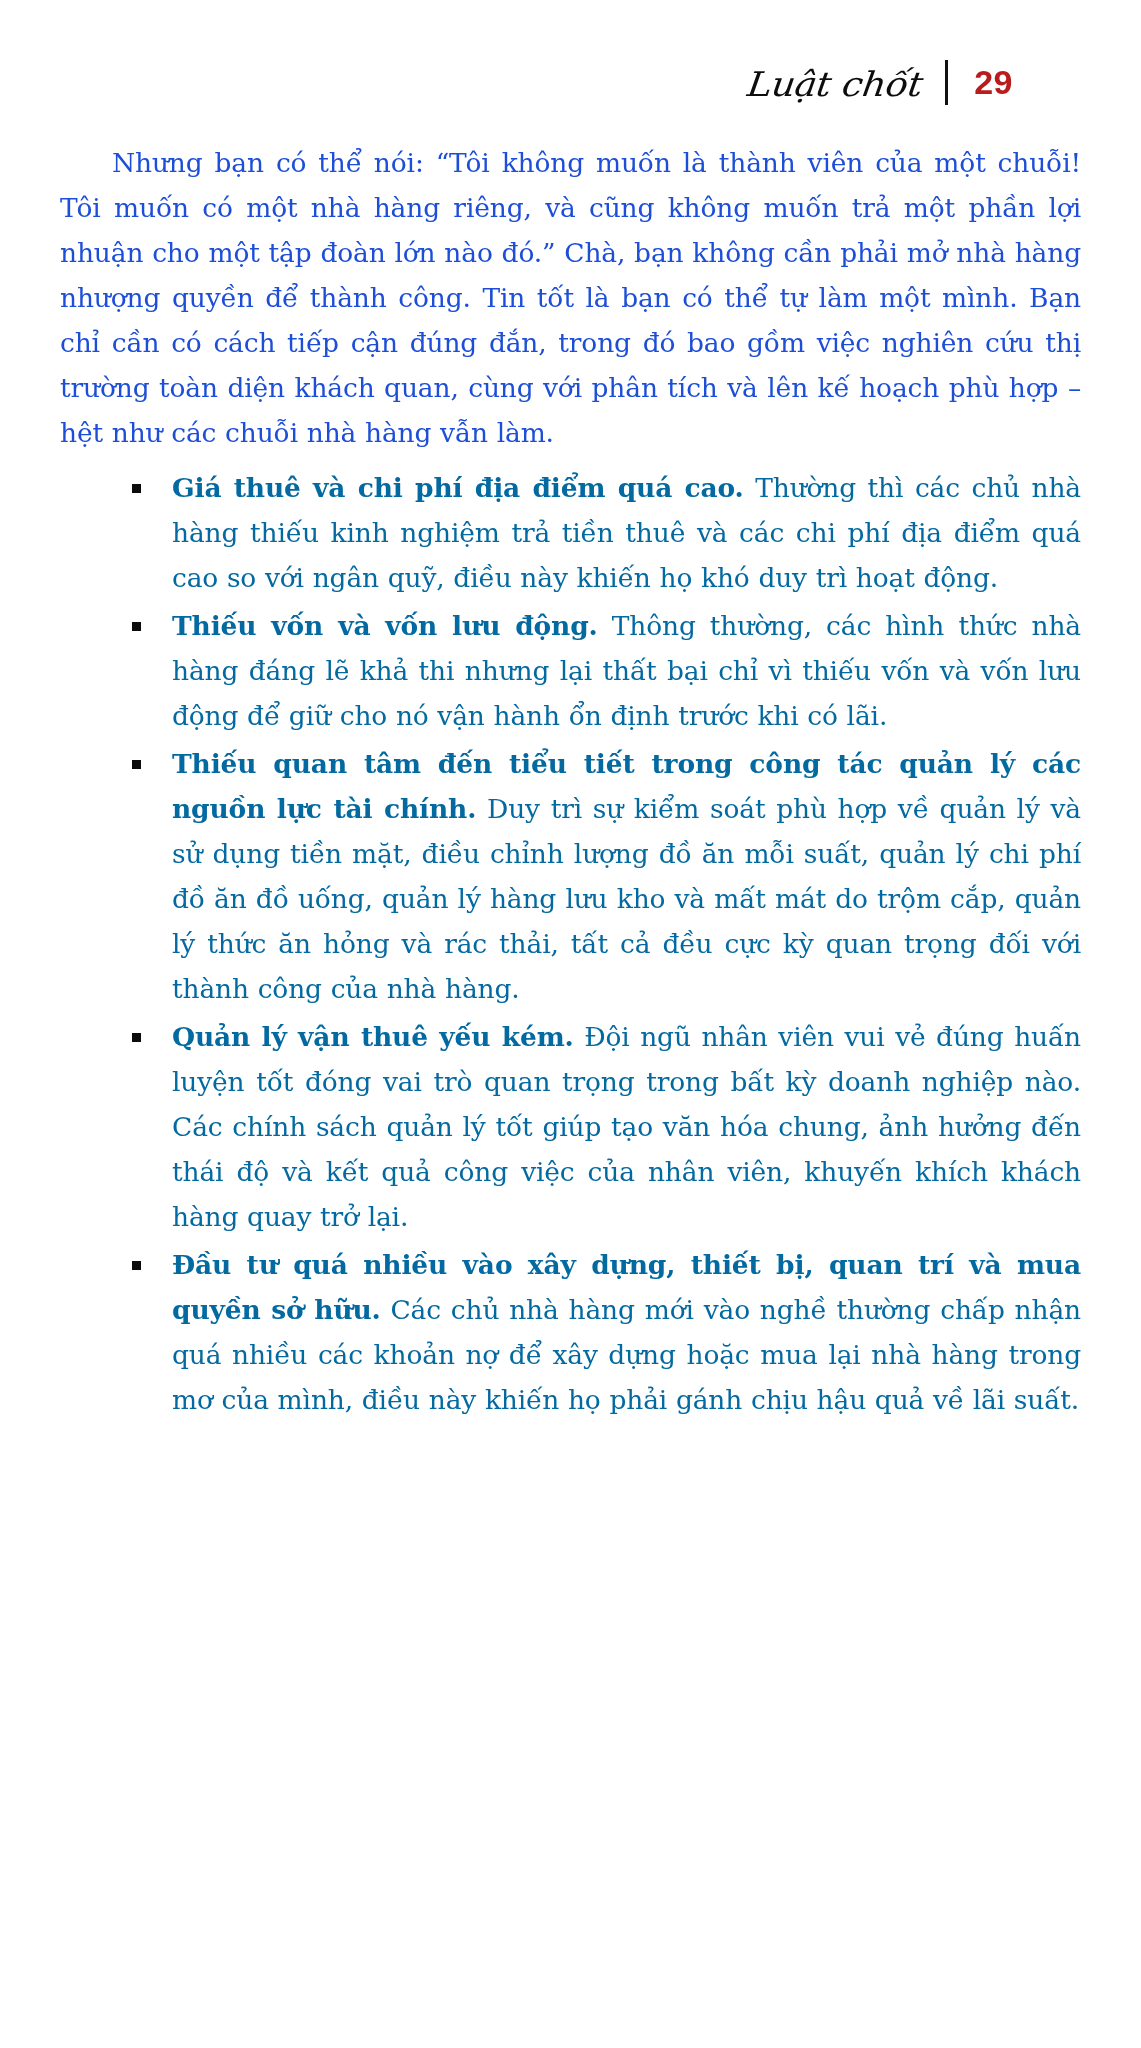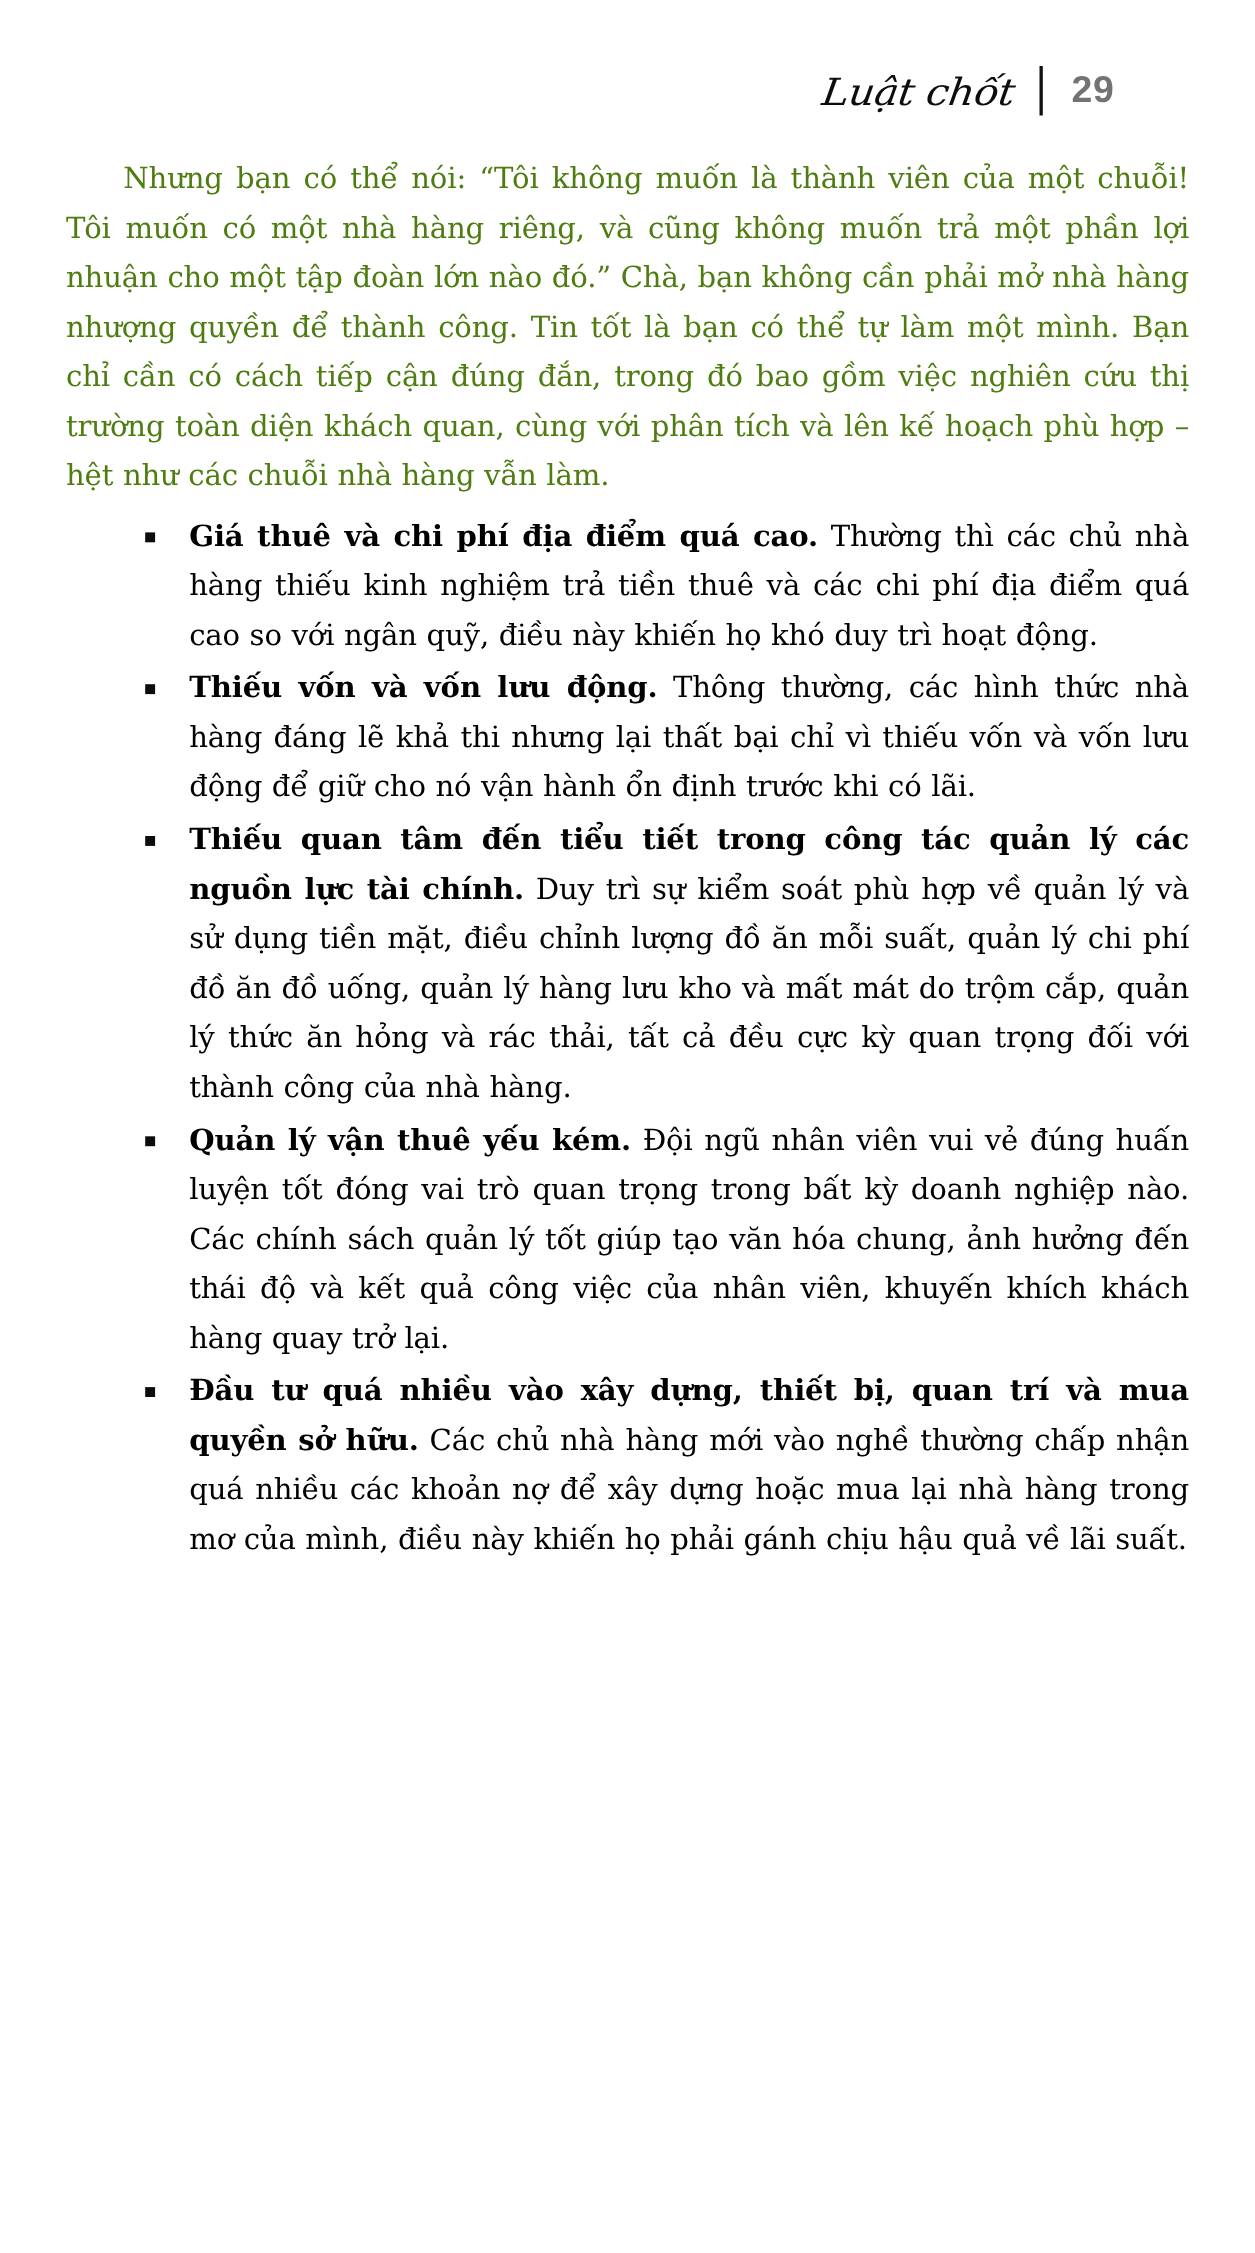--- a/index.html
+++ b/index.html
@@ -42,55 +42,55 @@
     display: inline-block;
     width: 3px;
     height: 45px;
     background: #111;
     margin: 0 26px 0 6px;
   }
   .header-pageno {
     font-family: "Liberation Sans", sans-serif;
     font-weight: bold;
     font-size: 34px;
-    color: #737373;
+    color: #b91c1c;
     letter-spacing: 0.5px;
   }
 
   
   .content {
     position: absolute;
     top: 140px;
     left: 60px;
     width: 1021px;
   }
   p.para {
     font-family: "DejaVu Serif", serif;
     font-size: 26.5px;
     line-height: 45px;
-    color: #4d7c0f;
+    color: #1d4ed8;
     text-align: justify;
     margin: 0 0 2px 0;
     text-indent: 52px;
     letter-spacing: -0.15px;
     word-spacing: 0.5px;
   }
   p.para:last-of-type { margin-bottom: 0; }
 
   ul.bullets {
     list-style: none;
     margin: 10px 0 0 0;
     padding: 0;
   }
   ul.bullets > li {
     position: relative;
     font-family: "DejaVu Serif", serif;
     font-size: 26.5px;
     line-height: 45px;
-    color: #000000;
+    color: #0369a1;
     text-align: justify;
     padding-left: 112px;
     margin-bottom: 3px;
     letter-spacing: -0.15px;
     word-spacing: 0.5px;
   }
   ul.bullets > li .bullet-marker {
     position: absolute;
     left: 72px;
     top: 19px;

